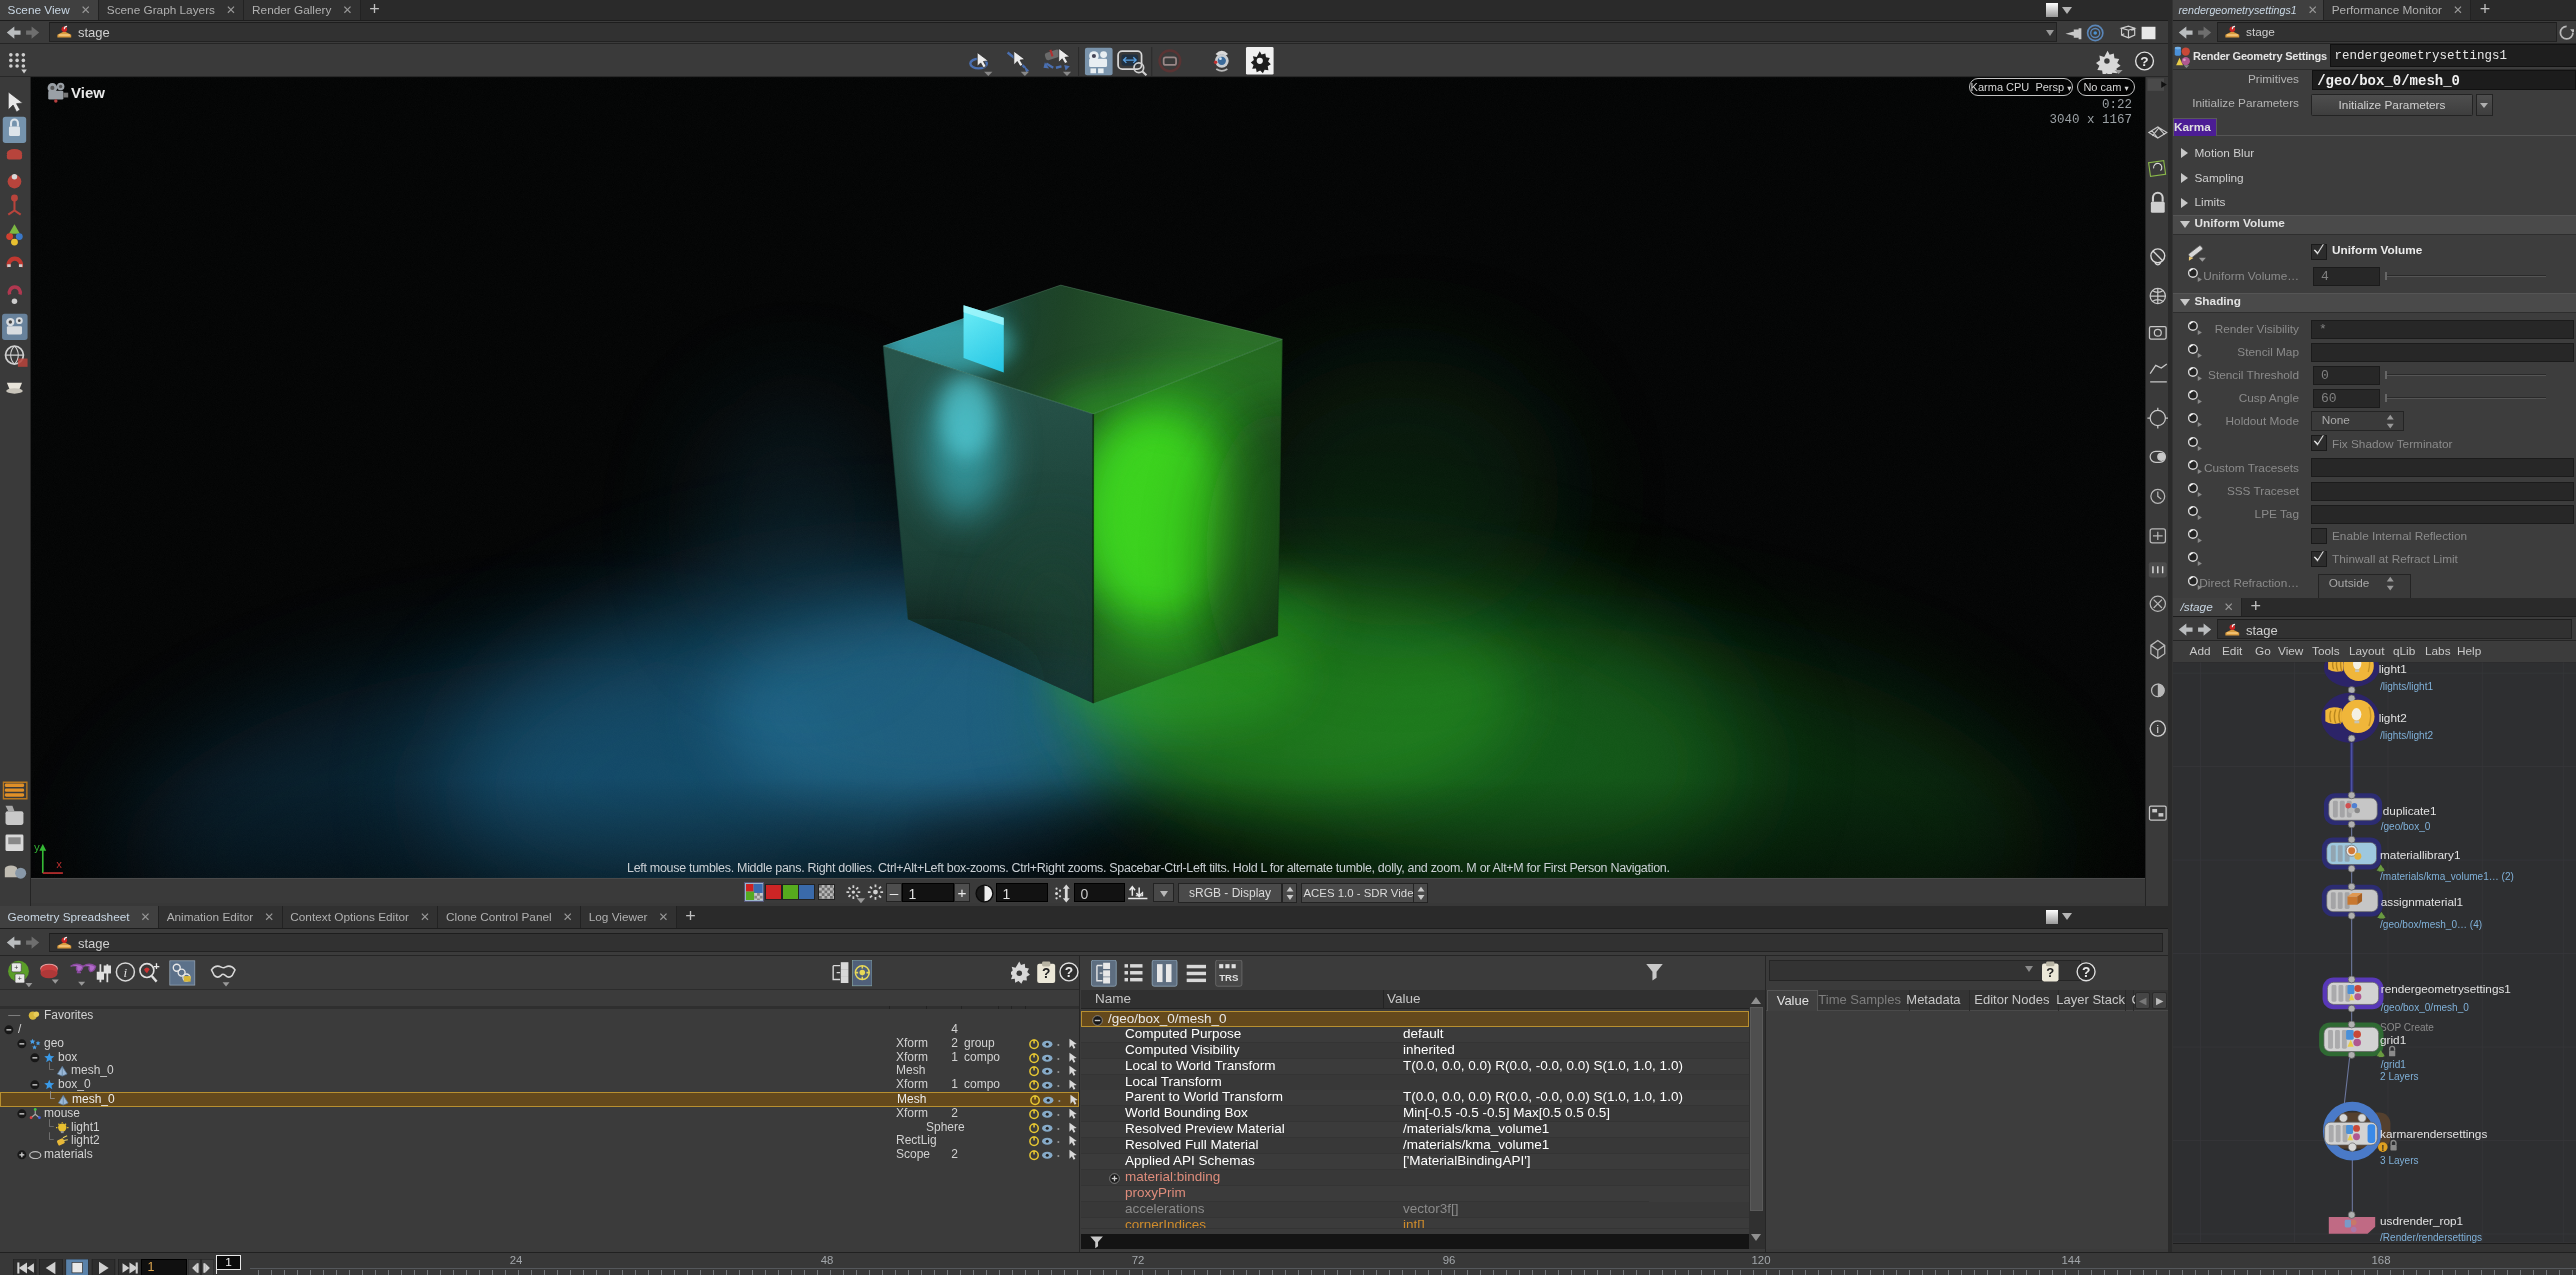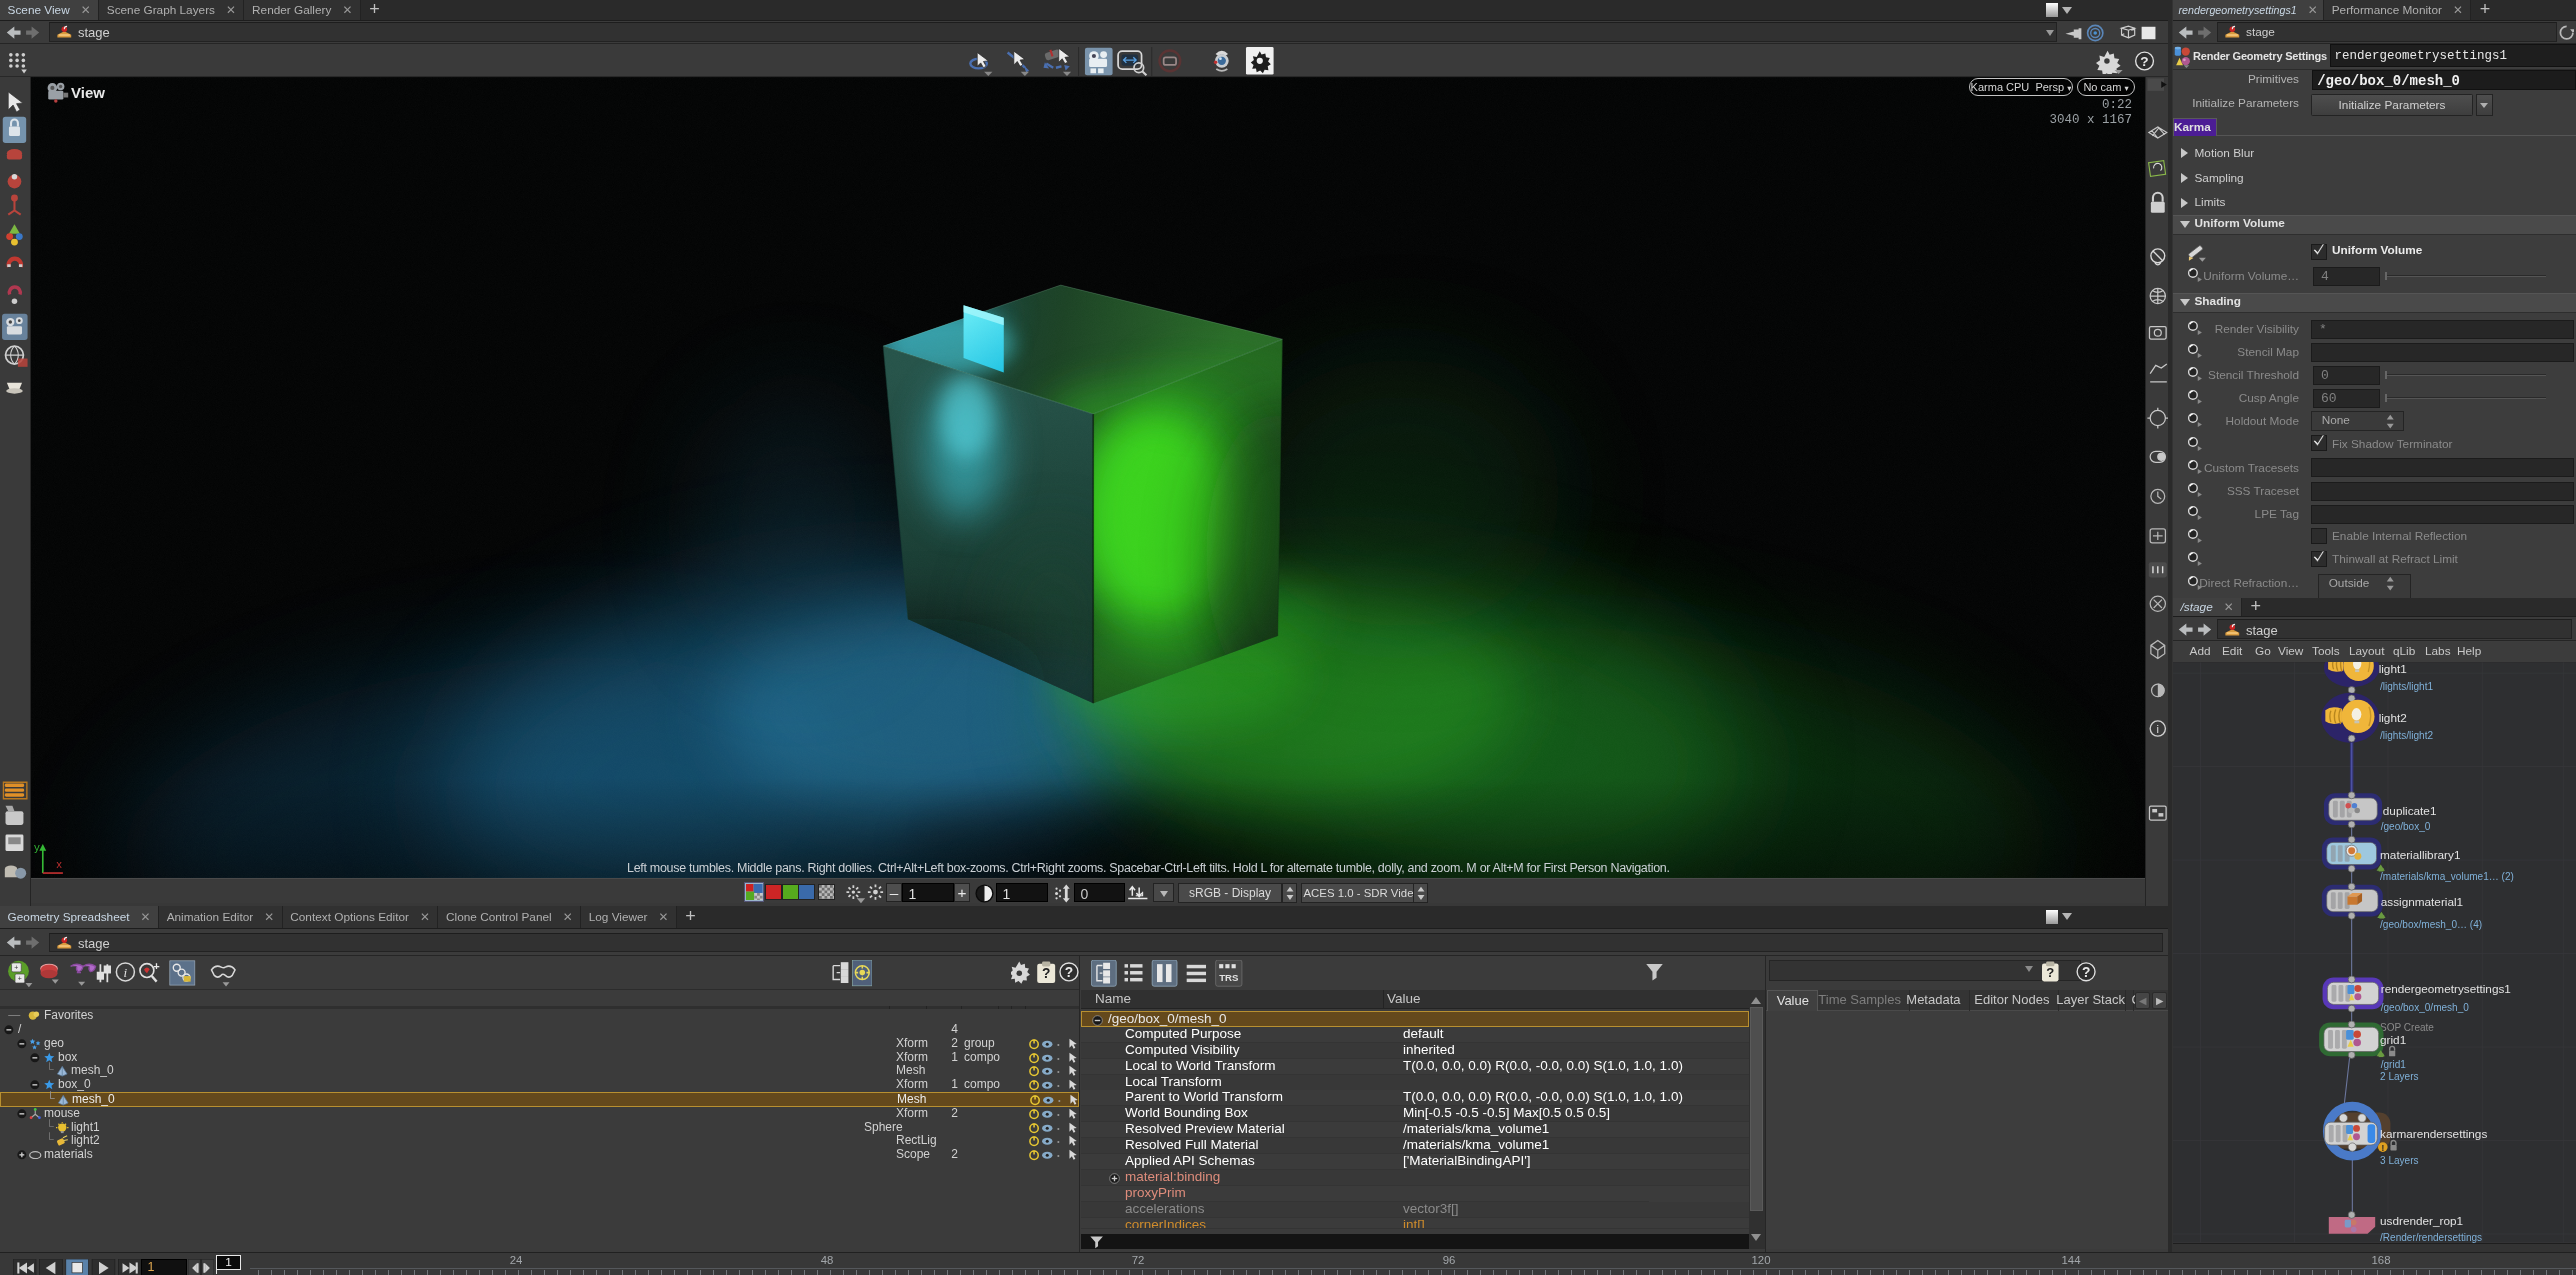--- a/index.html
+++ b/index.html
@@ -737,21 +737,21 @@
           </svg>
         </div>
       <div class="a" style="left:0;top:112px;width:100%;height:14px">
           <span class="a" style="left:45px;top:-2.1px;color:#777">└</span>
           <svg class="a" style="left:56px;top:0.7px" width="12.5" height="12.5" viewBox="0 0 18 18">
             <circle cx="9" cy="8" r="6" fill="#e8c030"></circle>
             <path d="M2 8 h-2 M18 8 h-2 M9 -1 v2 M3.5 2.5 l1.5 1.5 M14.5 2.5 l-1.5 1.5" stroke="#e8c030" stroke-width="1.8"></path>
             <rect x="7" y="13" width="4" height="3" fill="#999"></rect>
           </svg>
           <span class="a" style="left:71px;top:-0.7px">light1</span>
-          <span class="a" style="left:864px;top:-0.7px">Sphere</span>
+          <span class="a" style="left:926px;top:-0.7px">Sphere</span>
           <svg class="a" style="left:1029px;top:1.4px" width="49" height="11.8" viewBox="0 0 70 17">
             <circle cx="7" cy="9" r="6" fill="none" stroke="#e8c832" stroke-width="2.2"></circle>
             <path d="M7 2 v6" stroke="#e8c832" stroke-width="2.2"></path>
             <ellipse cx="26" cy="9" rx="7.5" ry="5" fill="#86aac8"></ellipse>
             <circle cx="26" cy="9" r="2.2" fill="#222"></circle>
             <circle cx="42" cy="10" r="1.5" fill="#999"></circle>
             <path d="M58 1 v13 l3.5 -3.5 2.5 5 2.5 -1.3 -2.5 -5 4.5 -0.5 z" fill="#d8d8d8"></path>
           </svg>
         </div>
       <div class="a" style="left:0;top:125px;width:100%;height:14px">

